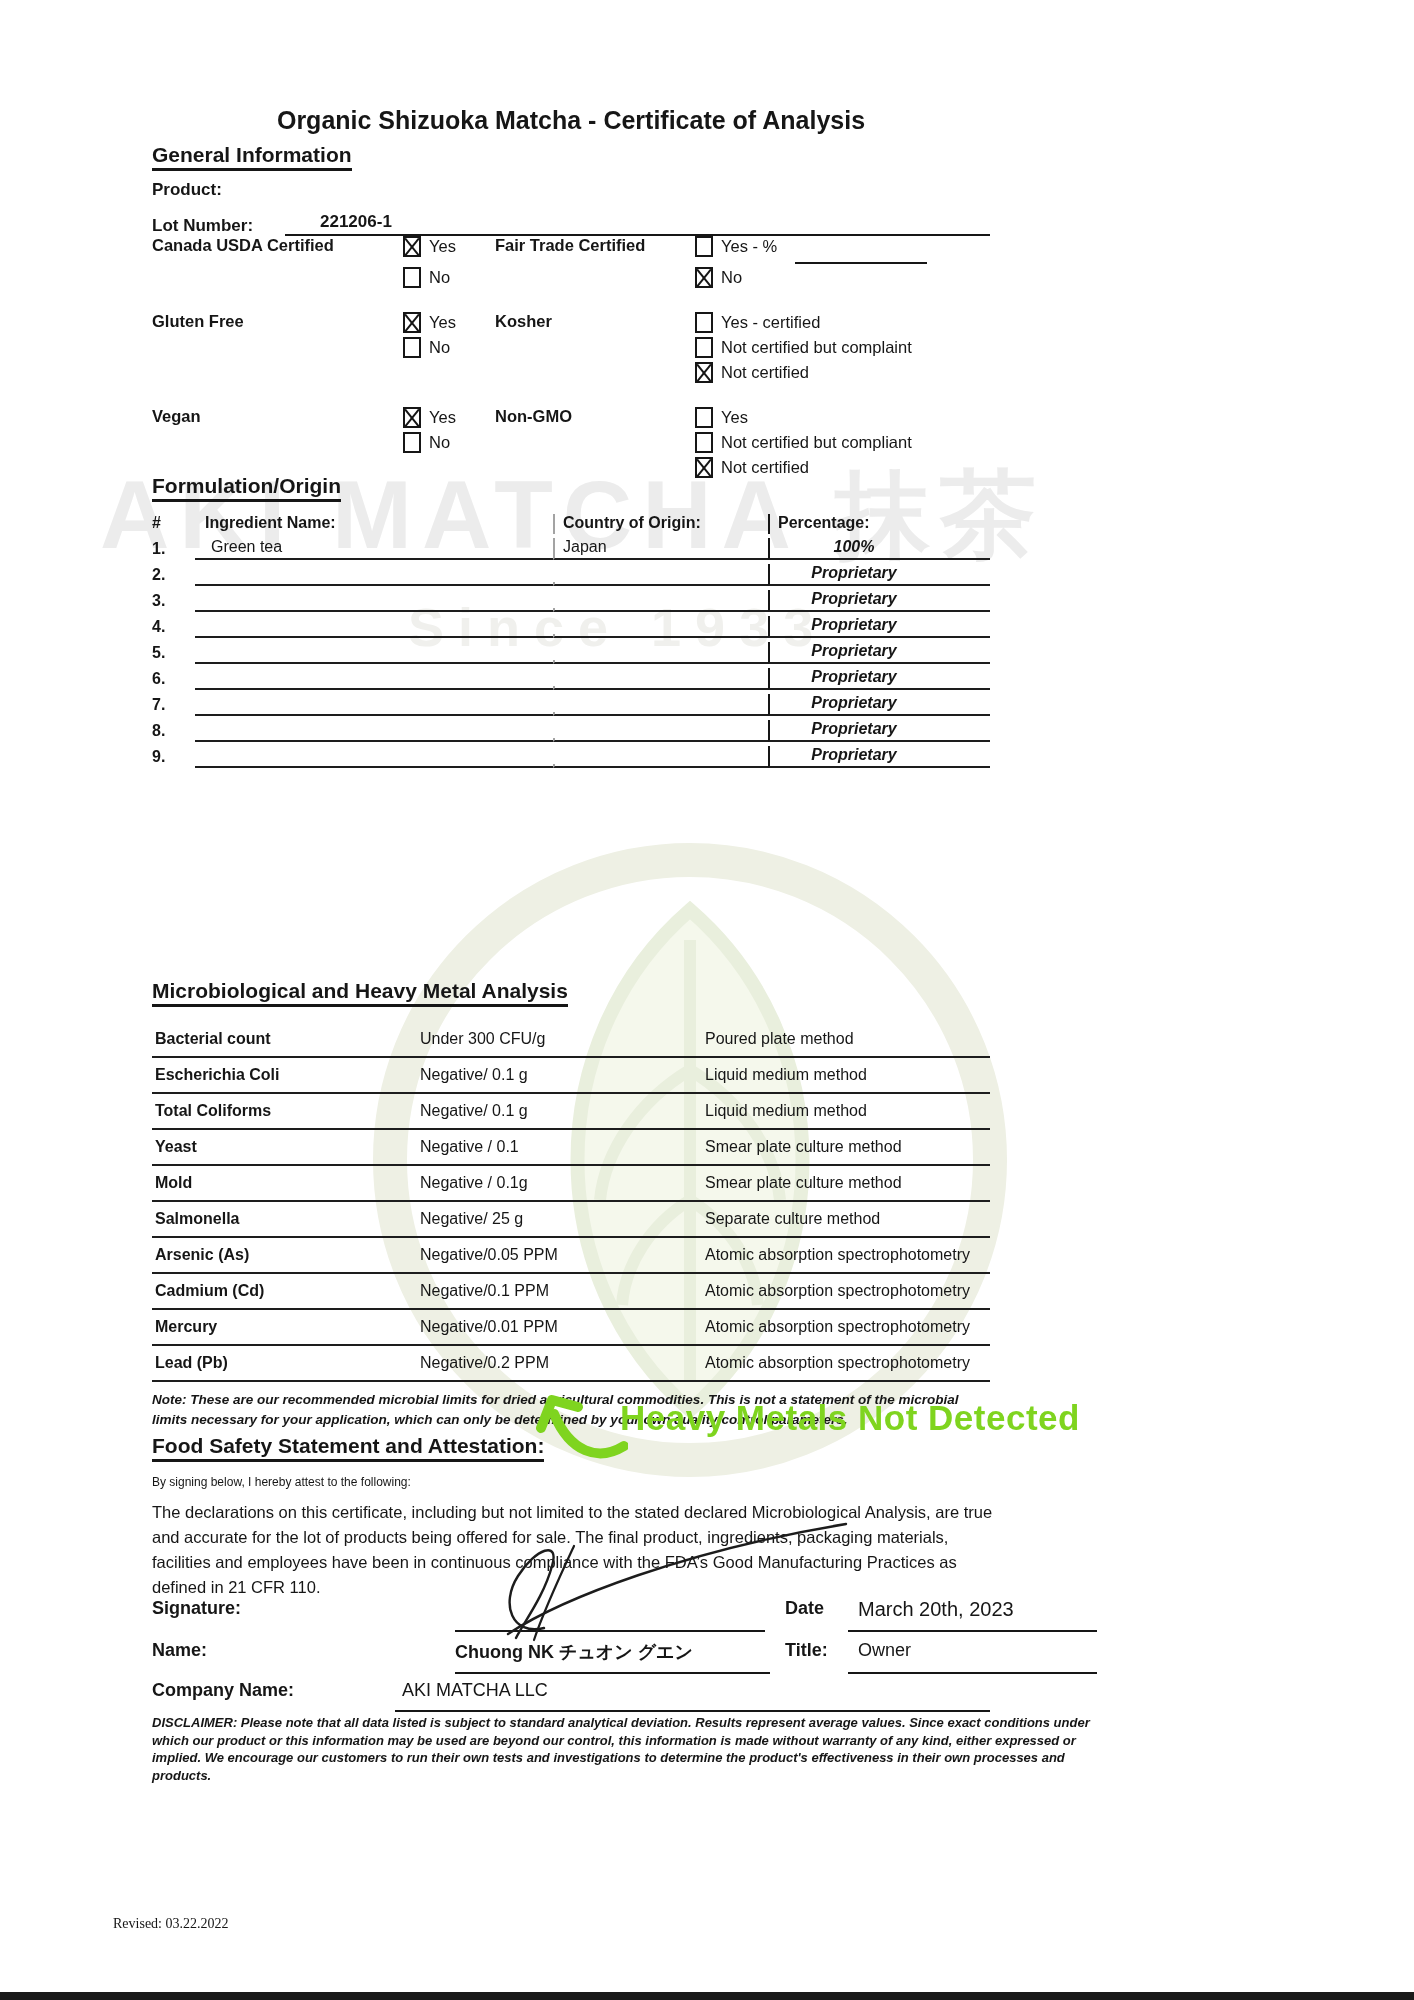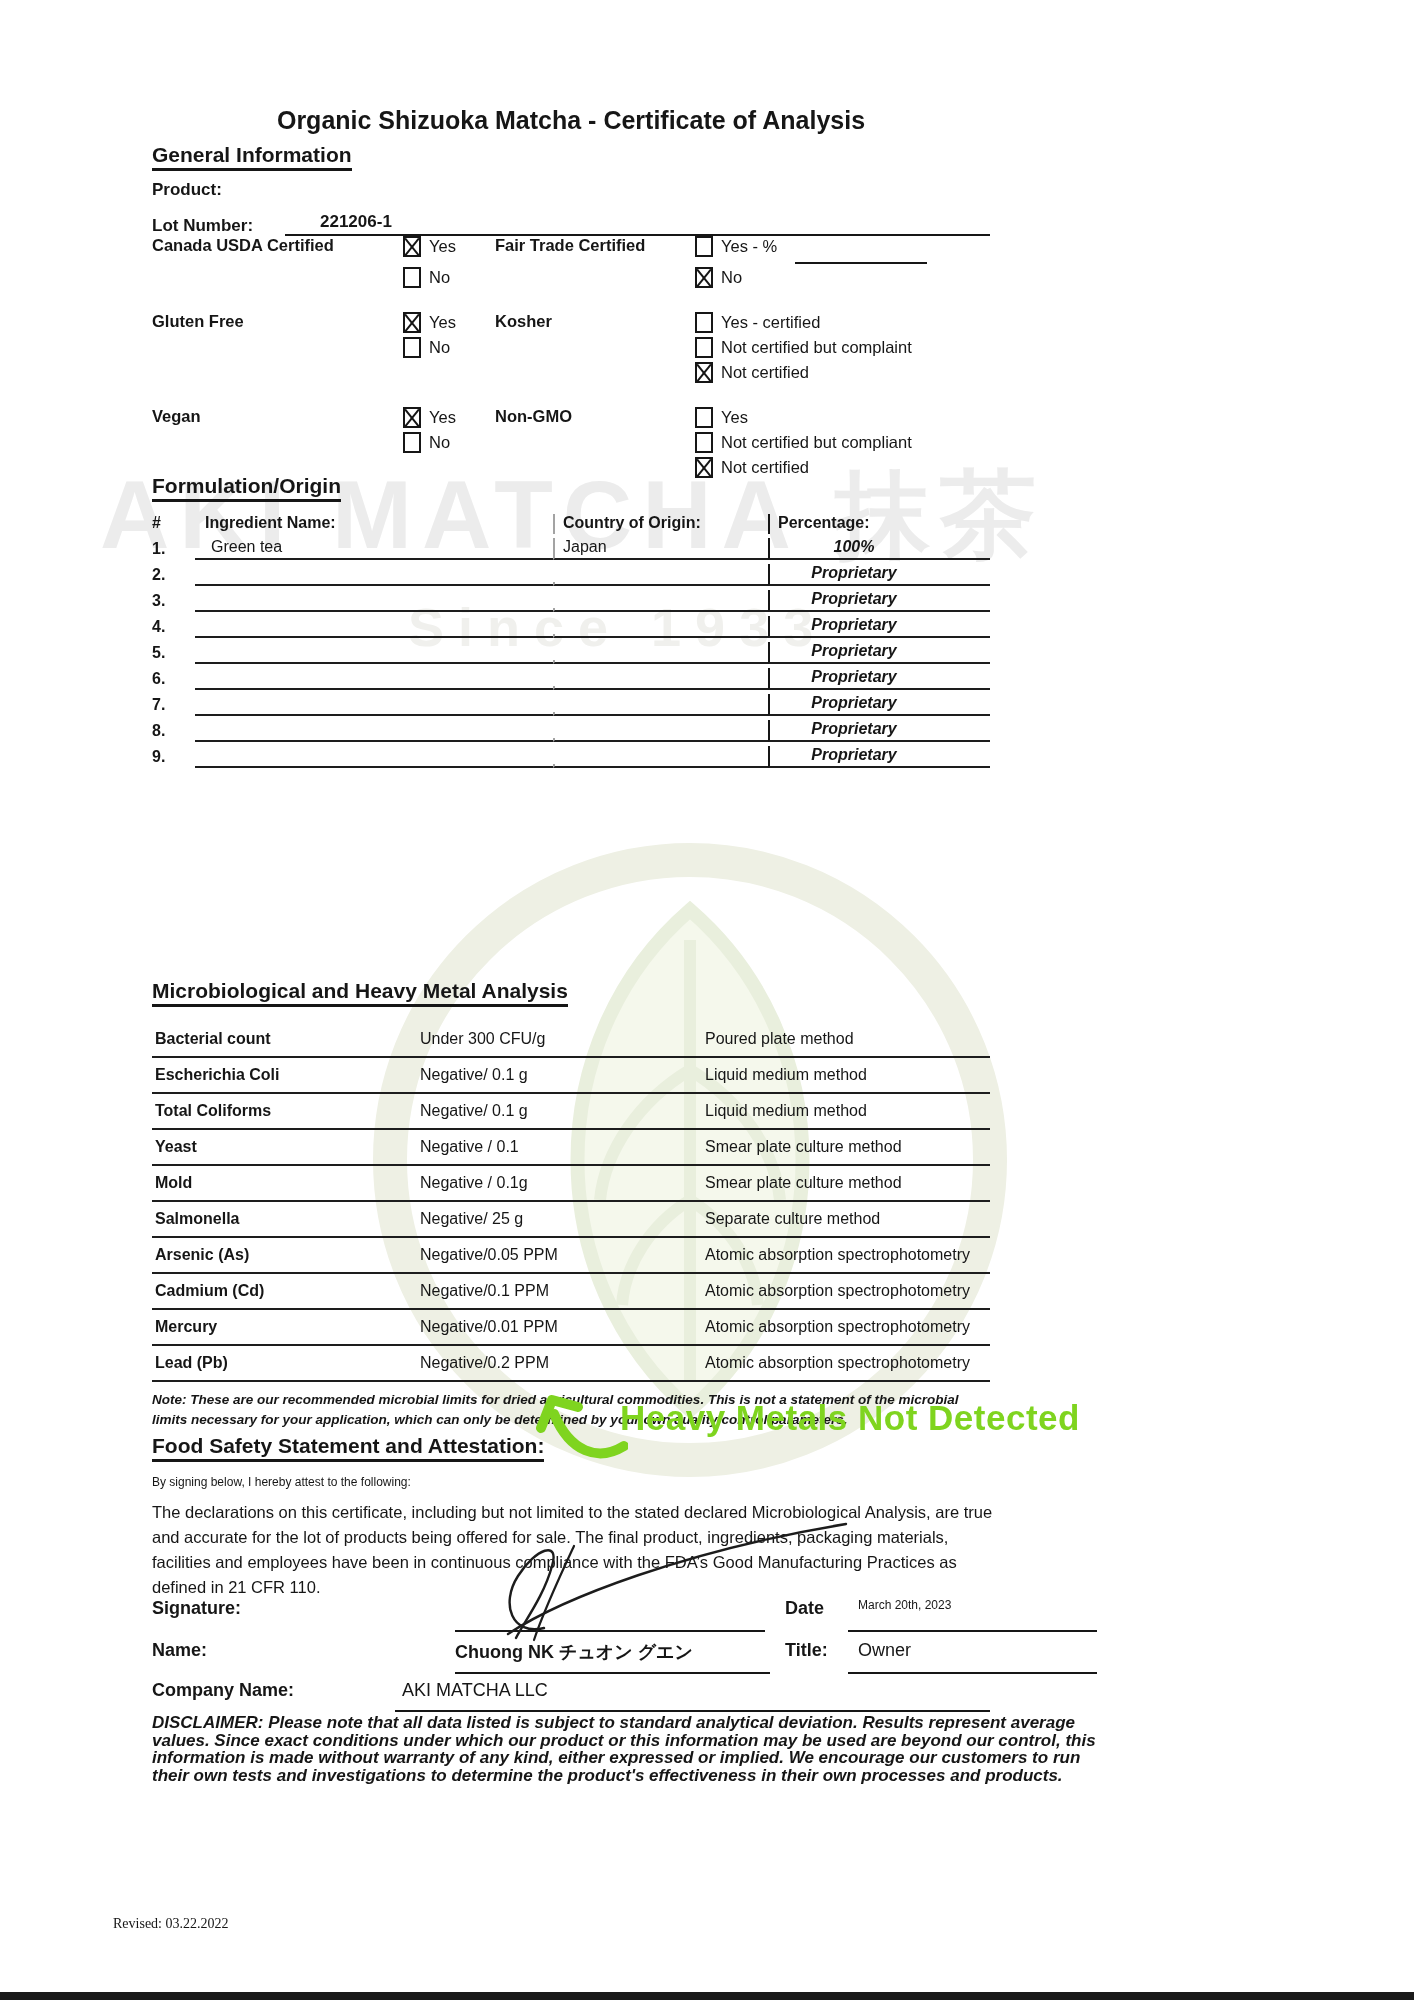--- a/index.html
+++ b/index.html
@@ -58,21 +58,21 @@
   .green-arrow { position:absolute; left:536px; top:1392px; }
 
   .attest-line { position:absolute; left:152px; top:1475px; font-size:12px; }
   .attest-body { position:absolute; left:152px; top:1500px; width:845px; font-size:16.5px; line-height:25px; }
 
   .sig-label { position:absolute; font-weight:bold; font-size:18px; }
   .sig-value { position:absolute; font-size:17px; }
   .uline { position:absolute; border-top:2px solid #161616; }
   .sig-svg { position:absolute; left:478px; top:1512px; z-index:2; pointer-events:none; }
 
-  .disclaimer { position:absolute; left:152px; top:1714px; width:950px; font-size:17px; font-style:italic; font-weight:600; line-height:17.5px; }
+  .disclaimer { position:absolute; left:152px; top:1714px; width:950px; font-size:13px; font-style:italic; font-weight:600; line-height:17.5px; }
   .revised { position:absolute; left:113px; top:1916px; font-size:14px; font-family:"Liberation Serif", serif; }
   .bottom-bar { position:absolute; left:0; top:1992px; width:1414px; height:8px; background:#1a1a1a; }
 </style>
 </head>
 <body>
 
 <div class="page">
 
   <div class="wm1">AKI MATCHA 抹茶</div>
   <div class="wm2">Since 1933</div>
@@ -322,21 +322,21 @@
 
     <svg class="sig-svg" width="390" height="130" viewBox="0 0 390 130">
       <path d="M30,122 C84,86 210,38 368,12" fill="none" stroke="#1c1c1c" stroke-width="2.4" stroke-linecap="round"></path>
       <path d="M66,116 C34,124 22,92 40,64 C58,36 82,28 74,54 C66,84 46,110 38,126" fill="none" stroke="#1c1c1c" stroke-width="2.4" stroke-linecap="round"></path>
       <path d="M96,34 C82,64 66,98 56,128" fill="none" stroke="#1c1c1c" stroke-width="2.2" stroke-linecap="round"></path>
     </svg>
 
     <div class="sig-label" style="left:152px; top:1598px;">Signature:</div>
     <div class="uline" style="left:455px; top:1630px; width:310px;"></div>
     <div class="sig-label" style="left:785px; top:1598px;">Date</div>
-    <div class="sig-value" style="left:858px; top:1598px; font-size:12px;">March 20th, 2023</div>
+    <div class="sig-value" style="left:858px; top:1598px; font-size:20px;">March 20th, 2023</div>
     <div class="uline" style="left:848px; top:1630px; width:249px;"></div>
 
     <div class="sig-label" style="left:152px; top:1640px;">Name:</div>
     <div class="sig-value b" style="left:455px; top:1640px; font-size:18px;">Chuong NK チュオン グエン</div>
     <div class="uline" style="left:455px; top:1672px; width:315px;"></div>
     <div class="sig-label" style="left:785px; top:1640px;">Title:</div>
     <div class="sig-value" style="left:858px; top:1640px; font-size:18px;">Owner</div>
     <div class="uline" style="left:848px; top:1672px; width:249px;"></div>
 
     <div class="sig-label" style="left:152px; top:1680px;">Company Name:</div>

